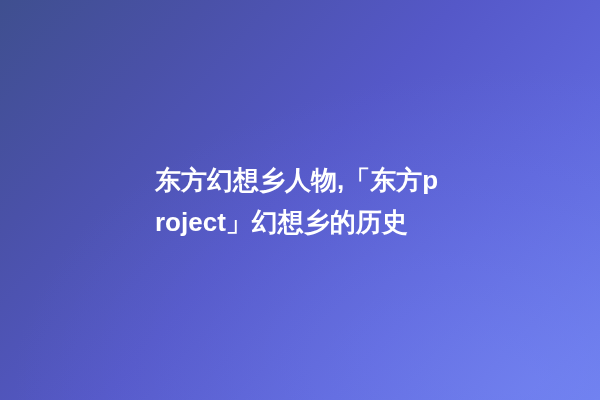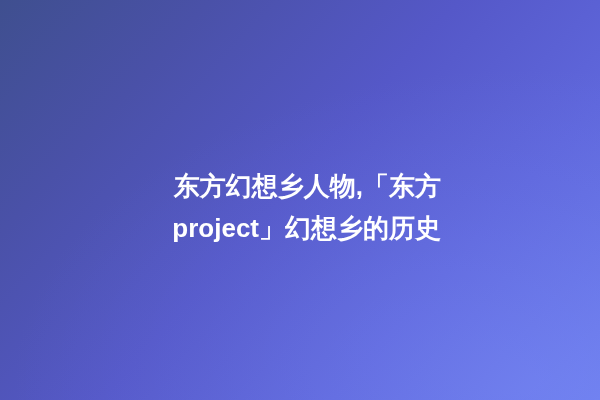--- a/index.html
+++ b/index.html
@@ -42,28 +42,28 @@
   }
 
   #banner-title-block {
     position: absolute;
     left: 151px;
     top: 155px;
     width: 300px;
   }
 
   #banner-title {
-    margin: 10px;
+    margin: 4px;
     font-family: "Liberation Sans", "DejaVu Sans", sans-serif;
     font-size: 26px;
     font-weight: bold;
     line-height: 42px;
     letter-spacing: 0px;
     color: #ffffff;
-    text-align: right;
+    text-align: left;
     word-break: break-all;
     overflow-wrap: anywhere;
     white-space: normal;
   }
 </style>
 </head>
 <body>
 
 <div id="banner-card">
 

